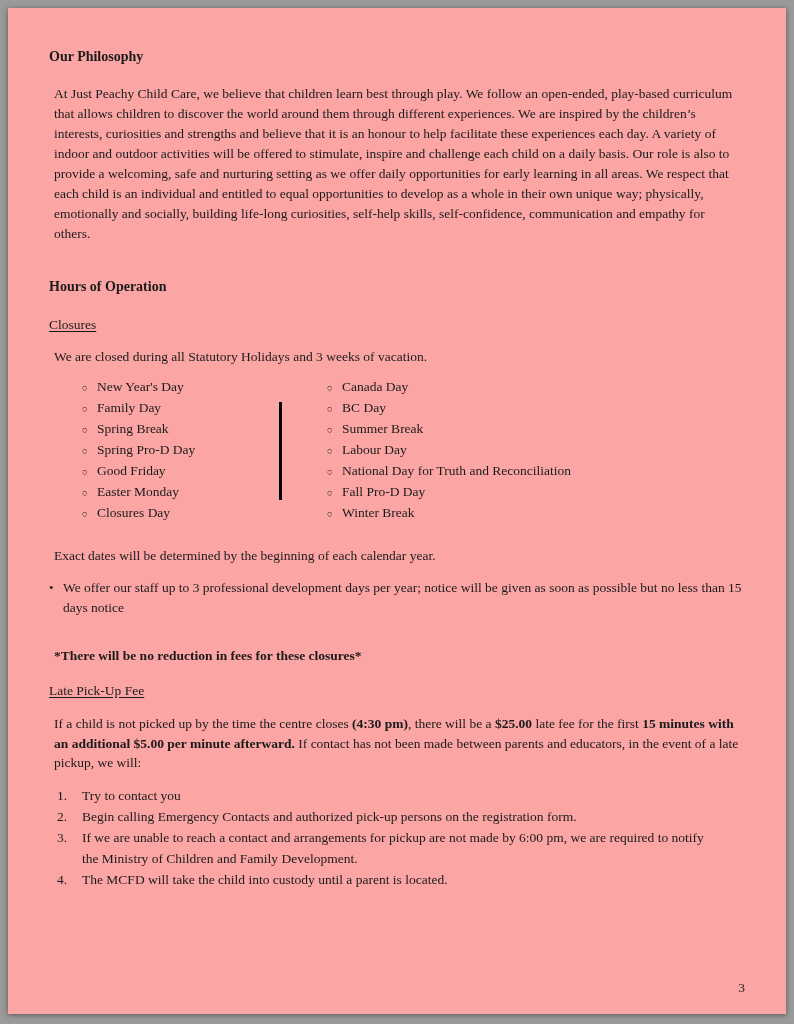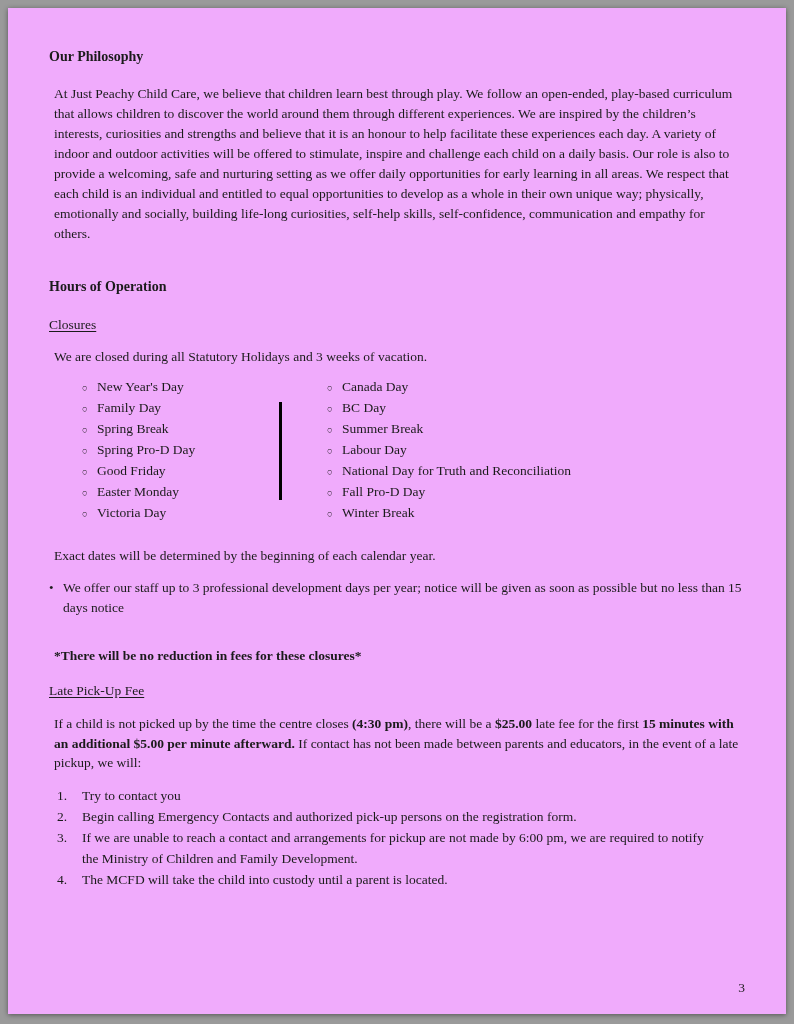--- a/index.html
+++ b/index.html
@@ -9,21 +9,21 @@
     background: #9a9a9a;
     font-family: "Liberation Serif", serif;
     color: #1b1b1b;
     position: relative;
     overflow: hidden;
   }
   .page {
     position: absolute;
     left: 8px; top: 8px;
     width: 778px; height: 1006px;
-    background: #f0abfc;
+    background: #fca5a5;
     box-shadow: 0 1px 5px rgba(0,0,0,0.45);
     padding: 40px 41px 0 41px;
     font-size: 13.5px;
     line-height: 20px;
   }
   .h-bold {
     font-size: 14px;
     font-weight: bold;
     margin: 0;
     line-height: 18px;
@@ -150,21 +150,21 @@
       <li>
           <span class="circle-bullet">○</span>
           <span>Good Friday</span>
         </li>
       <li>
           <span class="circle-bullet">○</span>
           <span>Easter Monday</span>
         </li>
       <li>
           <span class="circle-bullet">○</span>
-          <span>Victoria Day</span>
+          <span>Closures Day</span>
         </li>
     </ul>
     <div class="column-divider"></div>
     <ul class="holiday-list right">
       <li>
           <span class="circle-bullet">○</span>
           <span>Canada Day</span>
         </li>
       <li>
           <span class="circle-bullet">○</span>

